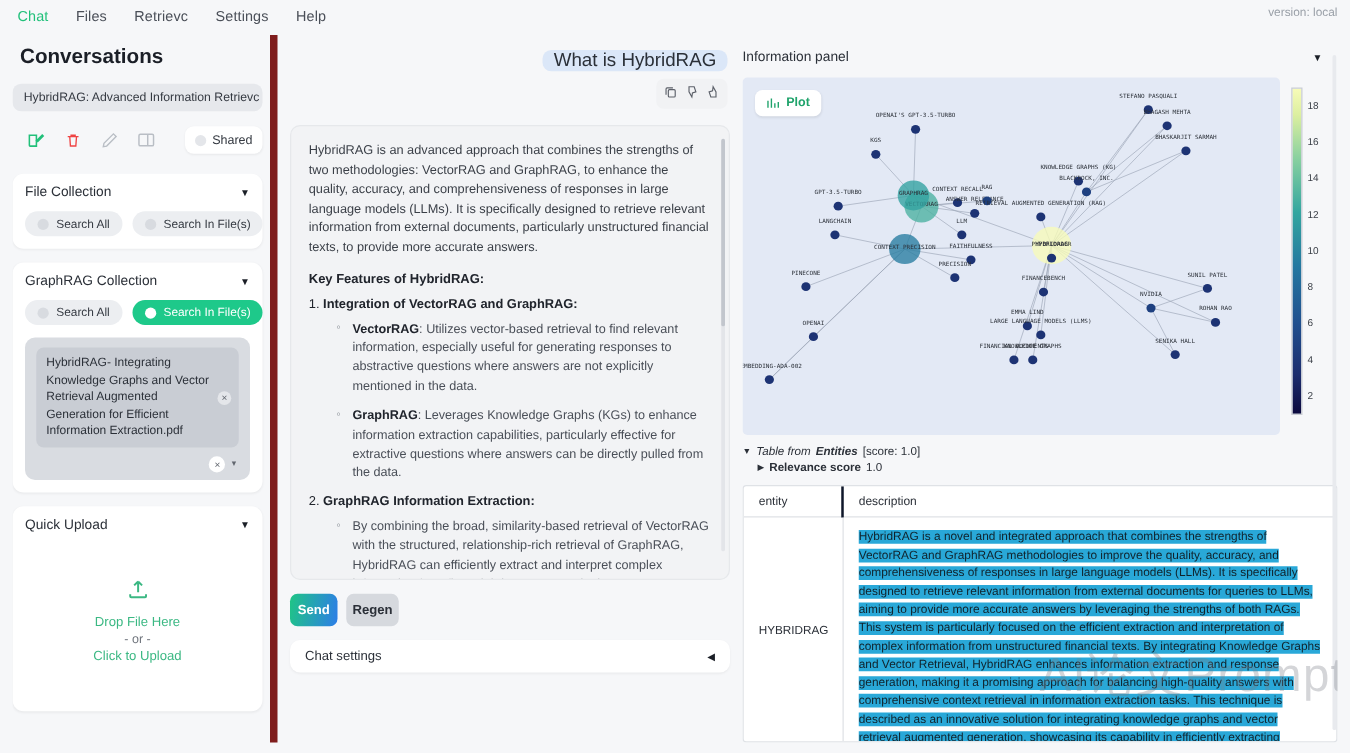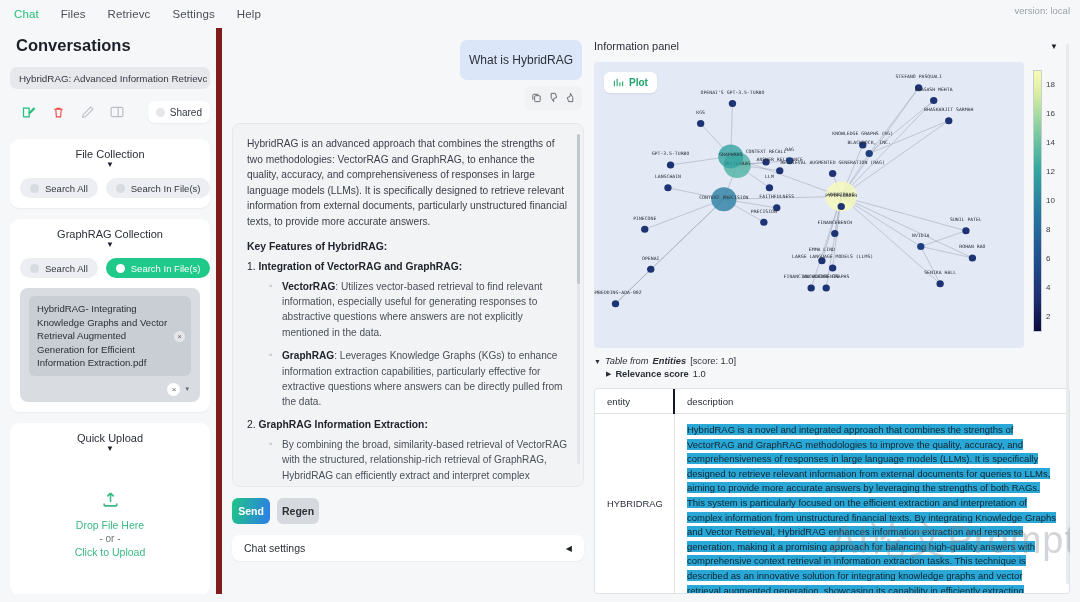--- a/index.html
+++ b/index.html
@@ -88,21 +88,20 @@
   .panel-card {
     background: #fff;
     border-radius: 9px;
     padding: 9px 10px 10px 10px;
     margin-bottom: 11px;
     box-shadow: 0 1px 2px rgba(0,0,0,.05);
   }
   .panel-head {
     display: flex; align-items: center; justify-content: space-between;
     margin-bottom: 9px;
-    flex-direction: column;
   }
   .panel-head-title { font-size: 11px; color: #2b3038; }
   .caret { font-size: 8px; color: #1b1f27; }
   .seg-row { display: flex; gap: 8px; }
   .seg {
     display: flex; align-items: center; gap: 6px;
     background: #eceef1;
     border-radius: 11px;
     height: 20px; padding: 0 10px;
     font-size: 9.5px; color: #343941;
@@ -155,23 +154,23 @@
   .chat-col {
     flex: 0 0 352px; width: 352px;
     display: flex; flex-direction: column;
     position: relative;
     padding-top: 12px;
   }
   .bubble-user {
     align-self: flex-end;
     background: #dbe7f8;
     color: #2b3038;
-    font-size: 12px;
+    font-size: 15px;
     border-radius: 7px;
-    padding: 13px 9px;
+    padding: 0 9px;
     margin-right: 2px;
   }
   .feedback-row {
     align-self: flex-end;
     background: #f1f2f4;
     border-radius: 6px;
     display: flex; gap: 6px; align-items: center;
     padding: 3px 6px;
     margin: 6px 2px 0 0;
   }

